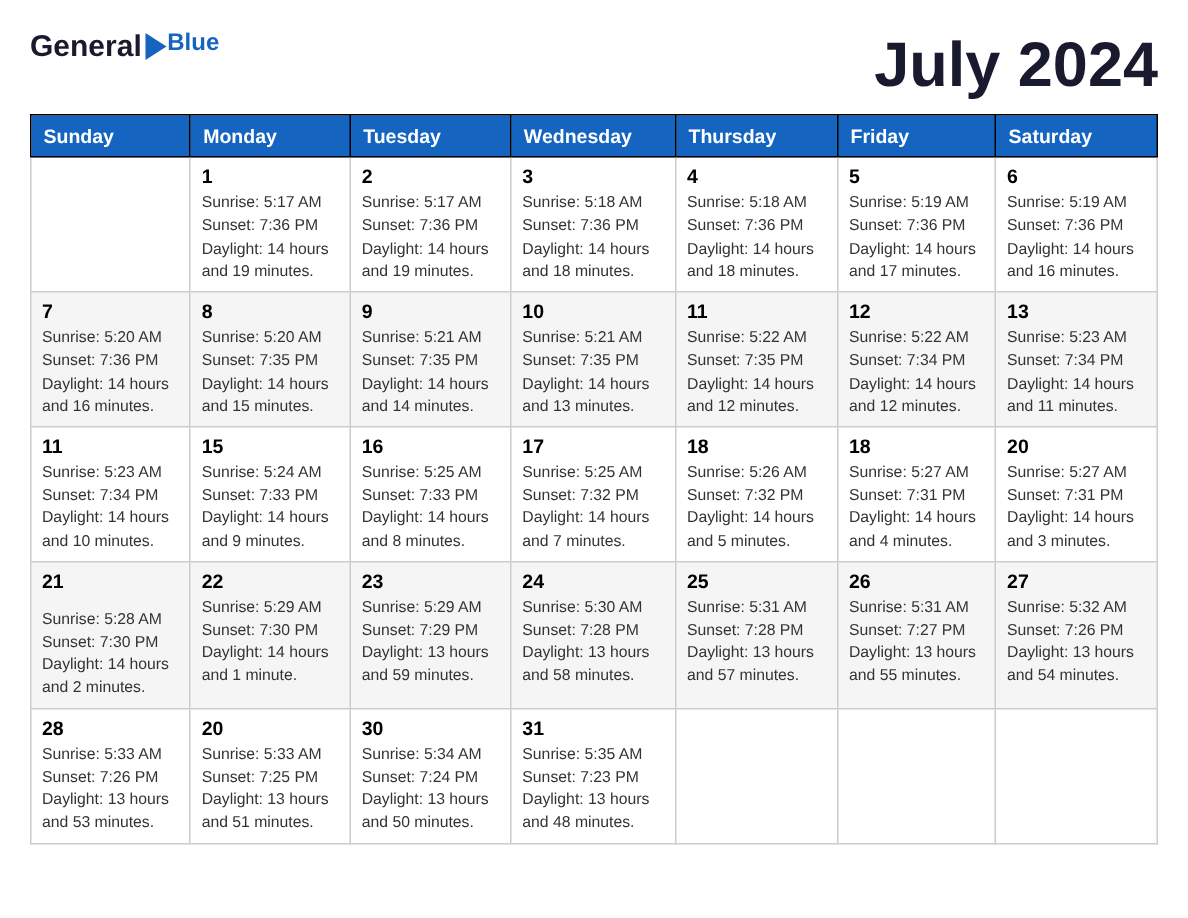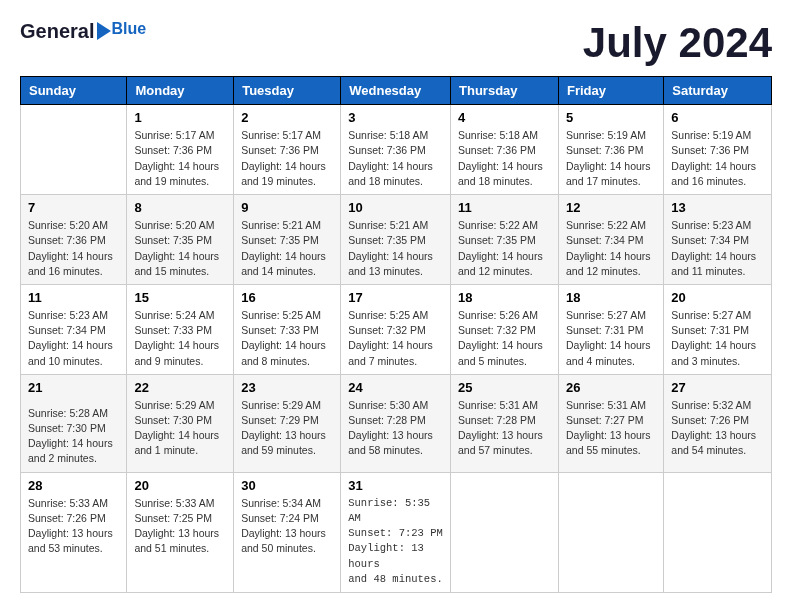--- a/index.html
+++ b/index.html
@@ -339,21 +339,21 @@
         </td>
         <td>
           <span class="day-num">30</span>
           <div class="day-info" style="white-space: pre-line;">Sunrise: 5:34 AM
 Sunset: 7:24 PM
 Daylight: 13 hours
 and 50 minutes.</div>
         </td>
         <td>
           <span class="day-num">31</span>
-          <div class="day-info" style="white-space: pre-line; font-family: Liberation Mono, monospace;">Sunrise: 5:35 AM
+          <div class="day-info" style="white-space: pre-line;">Sunrise: 5:35 AM
 Sunset: 7:23 PM
 Daylight: 13 hours
 and 48 minutes.</div>
         </td>
         <td class="empty-cell"></td>
         <td class="empty-cell"></td>
         <td class="empty-cell"></td>
       </tr>
     </tbody>
 </table>

